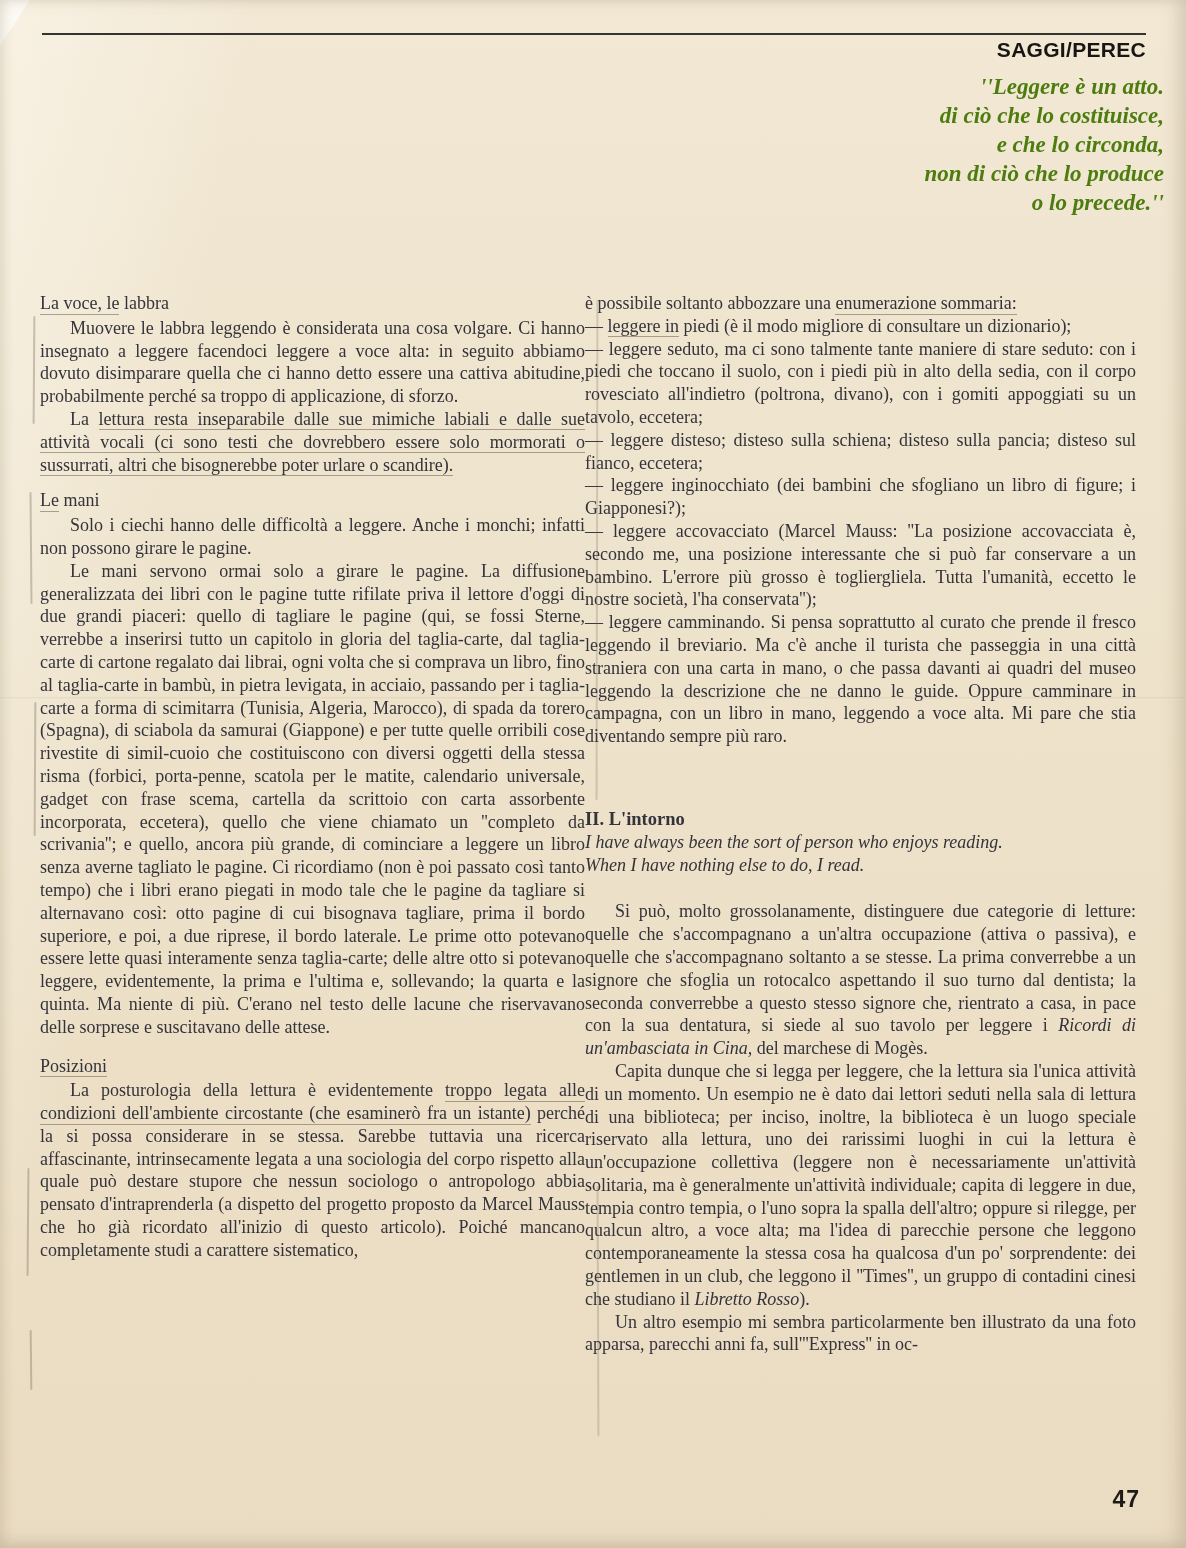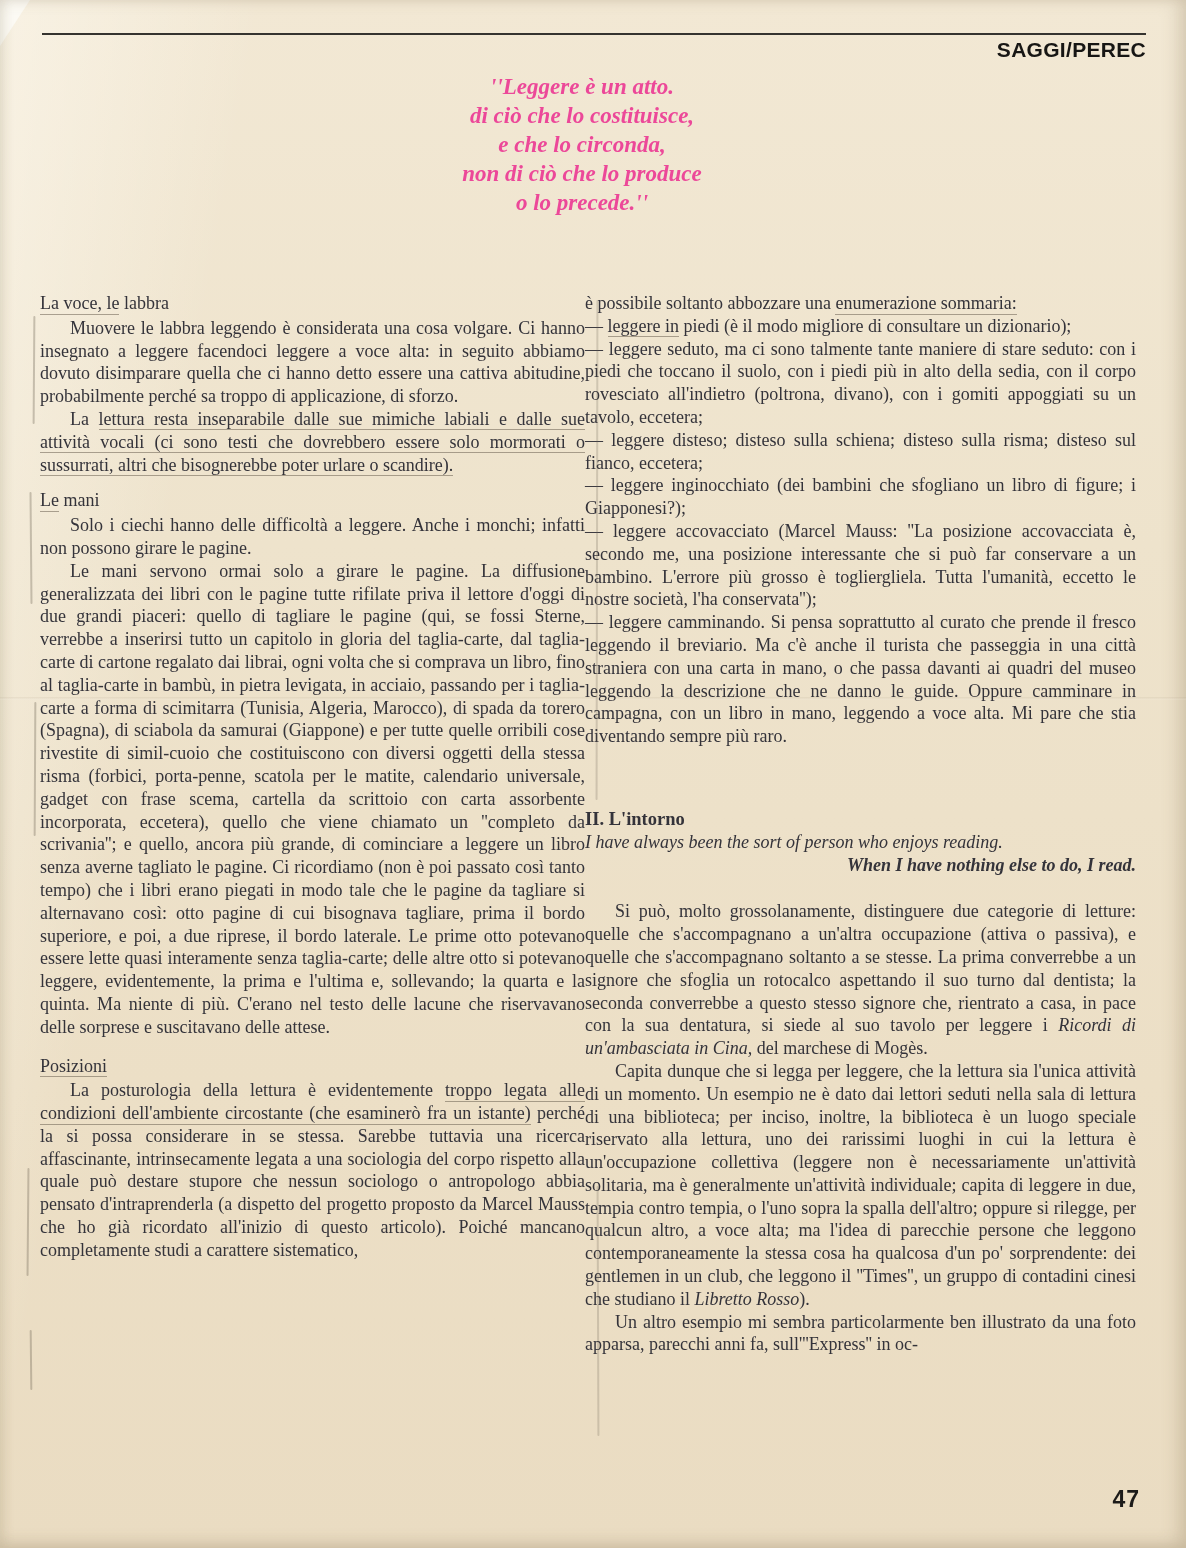--- a/index.html
+++ b/index.html
@@ -16,35 +16,35 @@
   .corner-notch{position:absolute;top:0;left:0;width:0;height:0;
     border-top:46px solid #fcfaf4;border-right:30px solid transparent;}
   .crease{position:absolute;left:0;width:100%;height:3px;
     background:linear-gradient(180deg, rgba(130,110,85,.10), rgba(255,255,255,.12));}
 
   .masthead{position:absolute;top:7px;right:40px;
     font-family:"Liberation Sans","DejaVu Sans",sans-serif;
     font-weight:bold;font-size:21px;letter-spacing:.3px;color:#171614;margin-top:31px;}
   .masthead-rule{position:absolute;top:33px;left:42px;width:1104px;height:2px;background:#35332f;}
 
-  .epigraph{position:absolute;top:72px;left:0;width:1164px;text-align:center;
-    font-style:italic;font-weight:bold;font-size:23px;line-height:29px;color:#ec4899;}
+  .epigraph{position:absolute;top:72px;left:0;width:1164px;text-align:right;
+    font-style:italic;font-weight:bold;font-size:23px;line-height:29px;color:#4d7c0f;}
 
   .col{position:absolute;top:292px;font-size:18px;line-height:22.8px;text-align:justify;}
   .col-left{left:40px;width:545px;}
   .col-right{left:585px;width:551px;}
 
   .para{margin:0;}
   .indent{text-indent:30px;}
   .flush{text-indent:0;}
   .sec-heading{font-size:18px;margin:13px 0 2px 0;}
   .sec-heading:first-child{margin-top:0;}
   .bold-heading{font-weight:bold;font-size:18.5px;margin:0;}
   .quote-line{font-style:italic;}
-  .q-right{text-align:right;font-weight:bold;}
+  .q-right{}
   .roman{font-style:normal;}
   .it{font-style:italic;}
   .sup{vertical-align:super;font-size:11.5px;line-height:0;}
   .pencil-u{border-bottom:1.5px solid rgba(108,96,82,.55);padding-bottom:.5px;}
 
   .pagenum{position:absolute;right:46px;top:1486px;
     font-family:"Liberation Sans","DejaVu Sans",sans-serif;
     font-weight:bold;font-size:23px;letter-spacing:1px;color:#1c1b19;}
 
   .pencil-mark{position:absolute;width:2px;background:rgba(100,90,76,.32);border-radius:2px;}
@@ -74,21 +74,21 @@
     <div class="sec-heading"><span class="pencil-u">Le</span><span> mani</span></div>
     <p class="para indent"><span>Solo i ciechi hanno delle difficoltà a leggere. Anche i monchi; infatti non possono girare le pagine.</span></p>
     <p class="para indent"><span>Le mani servono ormai solo a girare le pagine. La diffusione generalizzata dei libri con le pagine tutte rifilate priva il lettore d'oggi di due grandi piaceri: quello di tagliare le pagine (qui, se fossi Sterne, verrebbe a inserirsi tutto un capitolo in gloria del taglia-carte, dal taglia-carte di cartone regalato dai librai, ogni volta che si comprava un libro, fino al taglia-carte in bambù, in pietra levigata, in acciaio, passando per i taglia-carte a forma di scimitarra (Tunisia, Algeria, Marocco), di spada da torero (Spagna), di sciabola da samurai (Giappone) e per tutte quelle orribili cose rivestite di simil-cuoio che costituiscono con diversi oggetti della stessa risma (forbici, porta-penne, scatola per le matite, calendario universale, gadget con frase scema, cartella da scrittoio con carta assorbente incorporata, eccetera), quello che viene chiamato un ''completo da scrivania''; e quello, ancora più grande, di cominciare a leggere un libro senza averne tagliato le pagine. Ci ricordiamo (non è poi passato così tanto tempo) che i libri erano piegati in modo tale che le pagine da tagliare si alternavano così: otto pagine di cui bisognava tagliare, prima il bordo superiore, e poi, a due riprese, il bordo laterale. Le prime otto potevano essere lette quasi interamente senza taglia-carte; delle altre otto si potevano leggere, evidentemente, la prima e l'ultima e, sollevando; la quarta e la quinta. Ma niente di più. C'erano nel testo delle lacune che riservavano delle sorprese e suscitavano delle attese.</span></p>
     <div class="sec-heading" style="margin-top: 16px;"><span class="pencil-u">Posizioni</span></div>
     <p class="para indent"><span>La posturologia della lettura è evidentemente </span><span class="pencil-u">troppo legata alle condizioni dell'ambiente circostante (che esaminerò fra un istante)</span><span> perché la si possa considerare in se stessa. Sarebbe tuttavia una ricerca affascinante, intrinsecamente legata a una sociologia del corpo rispetto alla quale può destare stupore che nessun sociologo o antropologo abbia pensato d'intraprenderla (a dispetto del progetto proposto da Marcel Mauss che ho già ricordato all'inizio di questo articolo). Poiché mancano completamente studi a carattere sistematico,</span></p>
   </div>
 <div class="col col-right">
     <p class="para flush"><span>è possibile soltanto abbozzare una </span><span class="pencil-u">enumerazione sommaria:</span></p>
     <p class="para flush"><span>— </span><span class="pencil-u">leggere in</span><span> piedi (è il modo migliore di consultare un dizionario);</span></p>
     <p class="para flush"><span>— leggere seduto, ma ci sono talmente tante maniere di stare seduto: con i piedi che toccano il suolo, con i piedi più in alto della sedia, con il corpo rovesciato all'indietro (poltrona, divano), con i gomiti appoggiati su un tavolo, eccetera;</span></p>
-    <p class="para flush"><span>— leggere disteso; disteso sulla schiena; disteso sulla risma; disteso sul fianco, eccetera;</span></p>
+    <p class="para flush"><span>— leggere disteso; disteso sulla schiena; disteso sulla pancia; disteso sul fianco, eccetera;</span></p>
     <p class="para flush"><span>— leggere inginocchiato (dei bambini che sfogliano un libro di figure; i Giapponesi?);</span></p>
     <p class="para flush"><span>— leggere accovacciato (Marcel Mauss: ''La posizione accovacciata è, secondo me, una posizione interessante che si può far conservare a un bambino. L'errore più grosso è togliergliela. Tutta l'umanità, eccetto le nostre società, l'ha conservata'');</span></p>
     <p class="para flush"><span>— leggere camminando. Si pensa soprattutto al curato che prende il fresco leggendo il breviario. Ma c'è anche il turista che passeggia in una città straniera con una carta in mano, o che passa davanti ai quadri del museo leggendo la descrizione che ne danno le guide. Oppure camminare in campagna, con un libro in mano, leggendo a voce alta. Mi pare che stia diventando sempre più raro.</span></p>
     <div class="bold-heading" style="margin-top: 60px;"><span>II. L'intorno</span></div>
     <div class="quote-line"><span>I have always been the sort of person who enjoys reading.</span></div>
     <div class="quote-line q-right"><span>When I have nothing else to do, I read.</span></div>
     <p class="para indent" style="margin-top: 24px;"><span>Si può, molto grossolanamente, distinguere due categorie di letture: quelle che s'accompagnano a un'altra occupazione (attiva o passiva), e quelle che s'accompagnano soltanto a se stesse. La prima converrebbe a un signore che sfoglia un rotocalco aspettando il suo turno dal dentista; la seconda converrebbe a questo stesso signore che, rientrato a casa, in pace con la sua dentatura, si siede al suo tavolo per leggere i </span><span class="it">Ricordi di un'ambasciata in Cina,</span><span> del marchese di Mogès.</span></p>
     <p class="para indent"><span>Capita dunque che si legga per leggere, che la lettura sia l'unica attività di un momento. Un esempio ne è dato dai lettori seduti nella sala di lettura di una biblioteca; per inciso, inoltre, la biblioteca è un luogo speciale riservato alla lettura, uno dei rarissimi luoghi in cui la lettura è un'occupazione collettiva (leggere non è necessariamente un'attività solitaria, ma è generalmente un'attività individuale; capita di leggere in due, tempia contro tempia, o l'uno sopra la spalla dell'altro; oppure si rilegge, per qualcun altro, a voce alta; ma l'idea di parecchie persone che leggono contemporaneamente la stessa cosa ha qualcosa d'un po' sorprendente: dei gentlemen in un club, che leggono il ''Times'', un gruppo di contadini cinesi che studiano il </span><span class="it">Libretto Rosso</span><span>).</span></p>
     <p class="para indent"><span>Un altro esempio mi sembra particolarmente ben illustrato da una foto apparsa, parecchi anni fa, sull'''Express'' in oc-</span></p>
   </div>

